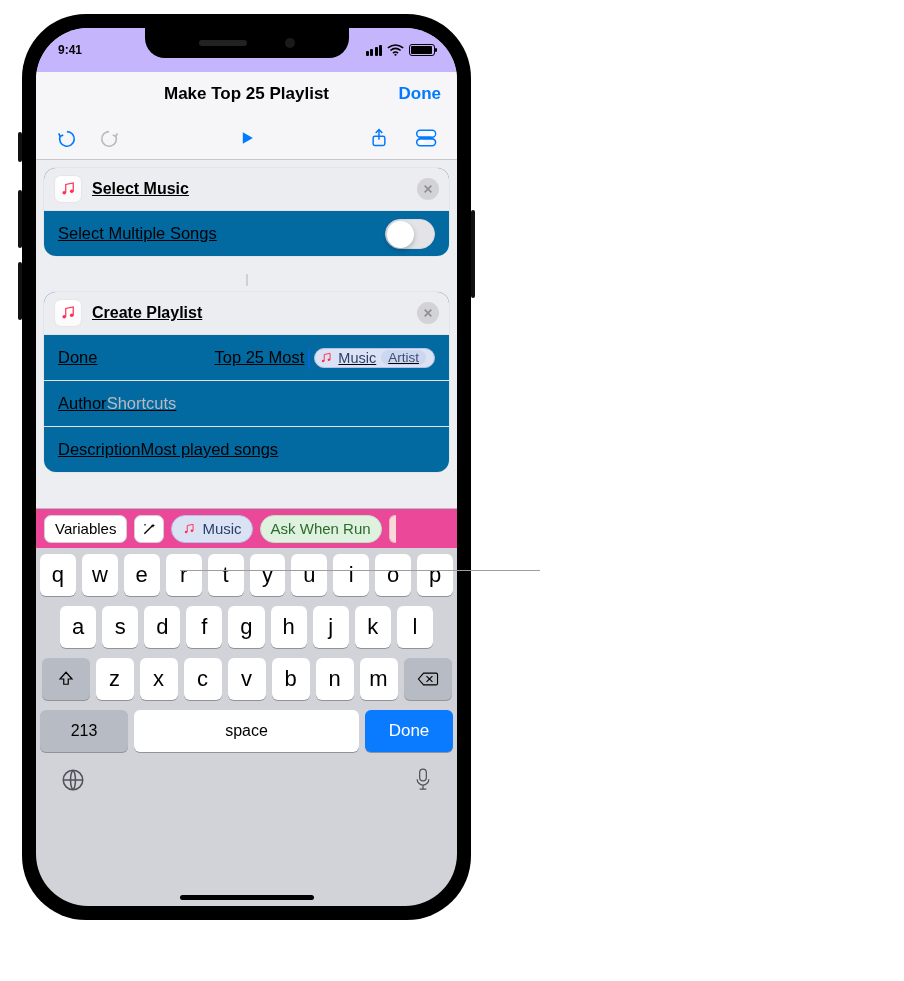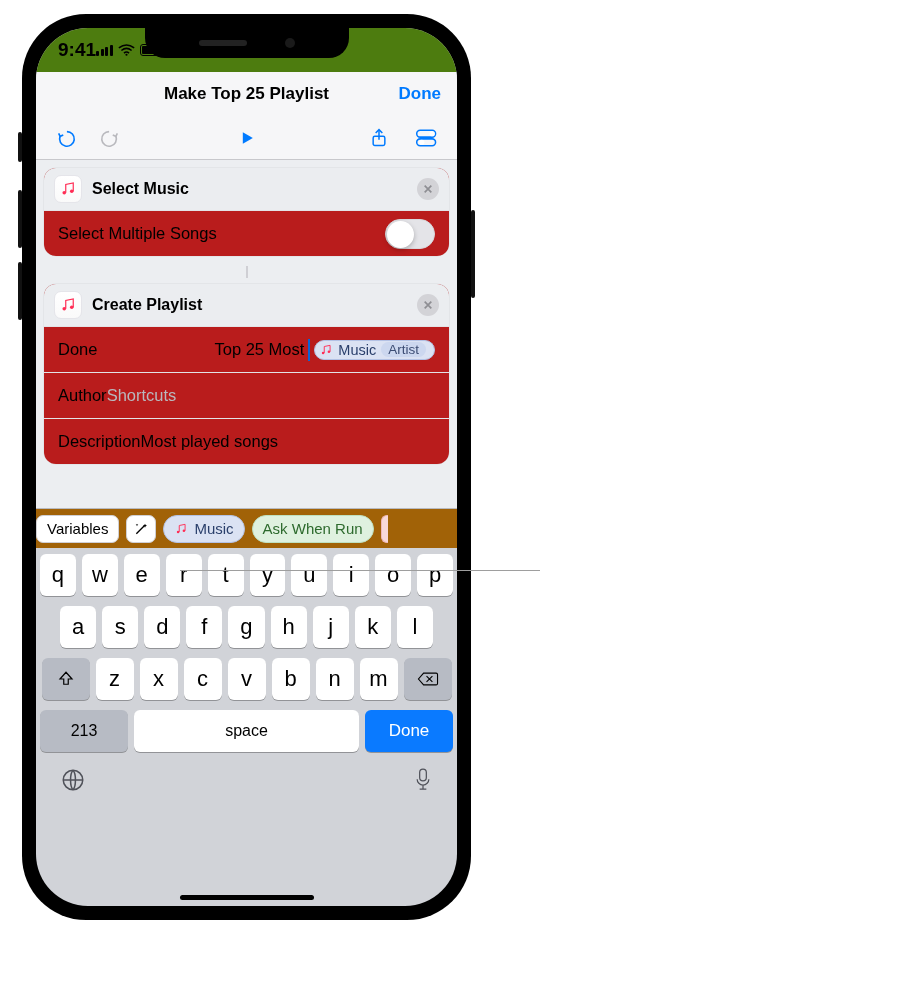--- a/index.html
+++ b/index.html
@@ -42,23 +42,23 @@
     position: absolute; top: 0; left: 50%; transform: translateX(-50%);
     width: 204px; height: 30px; background:#000;
     border-bottom-left-radius: 20px; border-bottom-right-radius: 20px;
     z-index: 90;
     display:flex; align-items:center; justify-content:center; gap:38px;
   }
   .notch .speaker{ width:48px; height:6px; background:#222; border-radius:3px; }
   .notch .cam{ width:10px; height:10px; background:#1a1a1a; border-radius:50%; }
 
   .status-bar {
-    height: 44px; display:flex; align-items:center; justify-content:flex-start;
-    padding: 0 22px; font-weight:600; font-size:19px; color:#000;
-    background: #4d7c0f;
+    height: 44px; display:flex; align-items:center; justify-content:space-between;
+    padding: 0 22px; font-weight:600; font-size:12px; color:#000;
+    background: #c4b5fd;
   }
   .status-bar .right { display:flex; align-items:center; gap:5px; }
   .sig-bars{display:flex; gap:1.5px; align-items:flex-end;}
   .sig-bars i{width:3px; background:#000; border-radius:1px;}
   .sig-bars i:nth-child(1){height:5px}.sig-bars i:nth-child(2){height:7px}.sig-bars i:nth-child(3){height:9px}.sig-bars i:nth-child(4){height:11px}
   .wifi-svg{width:17px;height:13px}
   .batt{width:26px;height:12px;border:1.4px solid #000;border-radius:3px;position:relative}
   .batt::after{content:"";position:absolute;right:-3px;top:3px;width:2px;height:4px;background:#000;border-radius:1px}
   .batt i{position:absolute;left:1px;top:1px;height:8px;width:21px;background:#000;border-radius:1px}
 
@@ -84,22 +84,23 @@
   .ico{stroke:#007aff;fill:none;stroke-width:1.8}
   .ico.disabled{stroke:#b9b9be}
   .play-center{position:absolute;left:50%;transform:translateX(-50%)}
 
   
   .content {
     background:#eceef1; padding:8px 8px 8px 8px; height:348px;
   }
 
   .card {
-    background:#b91c1c; border-radius:12px; margin-bottom:16px;
+    background:#0369a1; border-radius:12px; margin-bottom:24px;
     box-shadow:0 0 0 .5px rgba(0,0,0,.07);
+    text-decoration:underline;
   }
   .card-header{
     display:flex; align-items:center; gap:10px; height:42px; padding:0 10px;
     background:#ebedf0; border-top-left-radius:12px;border-top-right-radius:12px;
   }
   .music-icon-wrap{
     width:28px;height:28px;border-radius:7px;background:linear-gradient(180deg,#fff,#fafafa);
     display:flex;align-items:center;justify-content:center;border:.5px solid #e5e5ea;
   }
   .card-header .ttl{font-weight:600;font-size:16px;color:#000;flex:1}
@@ -125,22 +126,22 @@
   .token{
     display:inline-flex;align-items:center;gap:5px;
     background:#dbe2f3;border:1px solid #b3c1e4;border-radius:12px;
     padding:1px 8px 1px 4px;font-size:14.5px;color:#2a3f6b;
   }
   .token .sub{background:#ccd7ef;border-radius:9px;padding:0 7px;font-size:13.5px;color:#3c4d74}
   .mini-music{width:14px;height:14px}
 
   
   .varbar{
-    height:40px;background:#a16207;display:flex;align-items:center;gap:7px;
-    padding:0 0;border-top:.5px solid #b8bac0;white-space:nowrap;
+    height:40px;background:#ec4899;display:flex;align-items:center;gap:7px;
+    padding:0 8px;border-top:.5px solid #b8bac0;white-space:nowrap;
   }
   .pill{
     height:28px;border-radius:7px;background:#fff;border:.5px solid #cfcfd4;
     display:inline-flex;align-items:center;padding:0 10px;font-size:15px;color:#000;
   }
   .pill.square{width:30px;justify-content:center;padding:0}
   .pill.music{background:#dbe2f3;border-color:#b3c1e4;color:#2a3f6b;gap:6px;border-radius:14px}
   .pill.green{background:#dff1df;border-color:#bfe0bf;color:#2d6a2d;border-radius:14px}
   .pill.redpeek{width:7px;padding:0;border-radius:6px 0 0 6px;border-right:0;background:#f8d8d8;border-color:#f0b8b8}
   .wand{width:16px;height:16px}

